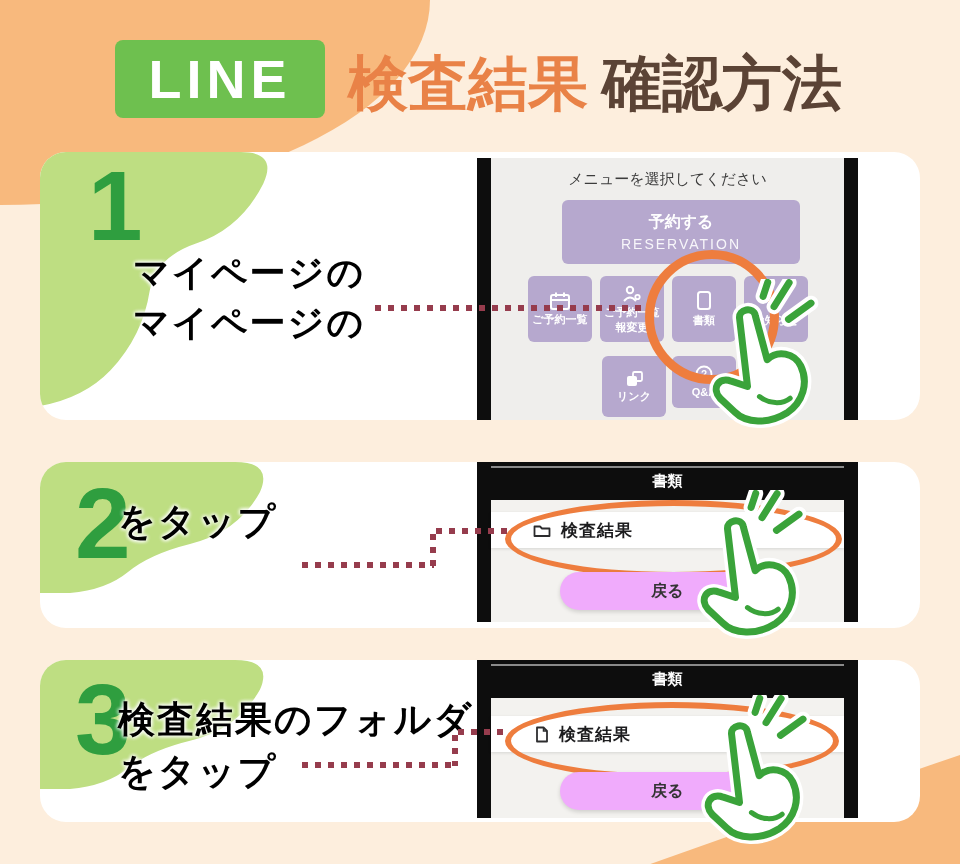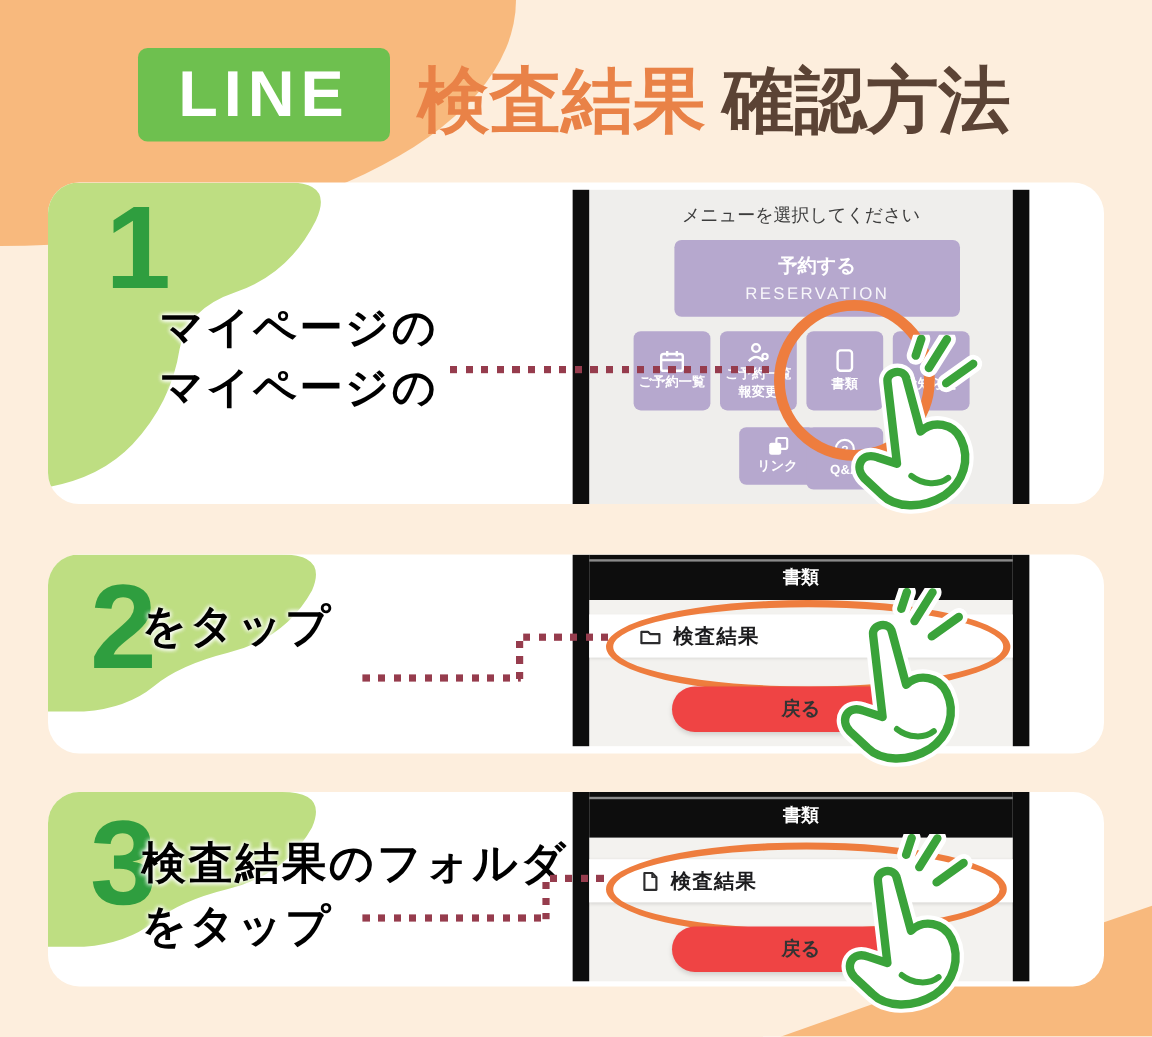--- a/index.html
+++ b/index.html
@@ -50,21 +50,21 @@
   .mbtn .lbl{font-size:11px;font-weight:bold;line-height:1.2;text-align:center;}
 
   
   .ring{position:absolute;border:9px solid #ee7d3e;border-radius:50%;}
   .ell{position:absolute;border:6px solid #ee7d3e;border-radius:50%;}
 
   
   .doc-row{position:absolute;left:14px;width:353px;height:36px;background:#fff;
            box-shadow:0 1px 3px rgba(0,0,0,.12);display:flex;align-items:center;}
   .doc-row .lbl{font-size:17px;font-weight:bold;color:#1c1c1e;margin-left:10px;letter-spacing:1px;}
-  .pill{position:absolute;width:215px;height:38px;background:#ef4444;border-radius:19px;
+  .pill{position:absolute;width:215px;height:38px;background:#f0abfc;border-radius:19px;
         box-shadow:0 2px 4px rgba(0,0,0,.15);display:flex;align-items:center;justify-content:center;
         font-size:16px;font-weight:bold;color:#333;}
 
   
   .dots-h{position:absolute;height:6px;background:repeating-linear-gradient(90deg,#963c4d 0 6px,transparent 6px 13px);}
   .dots-v{position:absolute;width:6px;background:repeating-linear-gradient(180deg,#963c4d 0 6px,transparent 6px 13px);}
 
   .hand{position:absolute;width:150px;height:160px;}
 </style>
 </head>
@@ -154,21 +154,21 @@
         <span class="lbl">書類</span>
       </div>
       <div class="mbtn" style="left:267px;top:118px;height:66px;">
         <svg width="20" height="22" viewBox="0 0 20 22">
           <circle cx="10" cy="11" r="7" fill="none" stroke="#fff" stroke-width="2"></circle>
           <line x1="10" y1="2" x2="10" y2="9" stroke="#fff" stroke-width="2"></line>
         </svg>
         <span class="lbl">お知らせ</span>
       </div>
 
-      <div class="mbtn" style="left:139px;top:198px;height:48px;font-family:Liberation Serif, serif;">
+      <div class="mbtn" style="left:125px;top:198px;height:61px;font-family:Liberation Serif, serif;">
         <svg width="20" height="18" viewBox="0 0 20 18">
           <rect x="9" y="2" width="9" height="9" rx="1.5" fill="none" stroke="#fff" stroke-width="1.8"></rect>
           <rect x="3" y="6" width="10" height="10" rx="2" fill="#fff"></rect>
         </svg>
         <span class="lbl">リンク</span>
       </div>
       <div class="mbtn" style="left:195px;top:198px;height:52px;">
         <svg width="20" height="20" viewBox="0 0 20 20">
           <circle cx="10" cy="10" r="7.5" fill="none" stroke="#fff" stroke-width="1.8"></circle>
           <text x="10" y="14" text-anchor="middle" font-size="10" font-weight="bold" fill="#fff">?</text>

